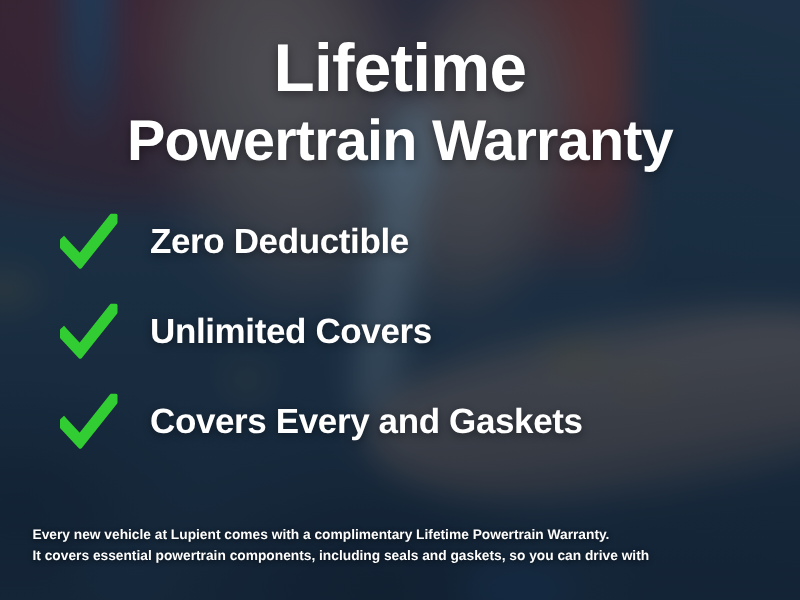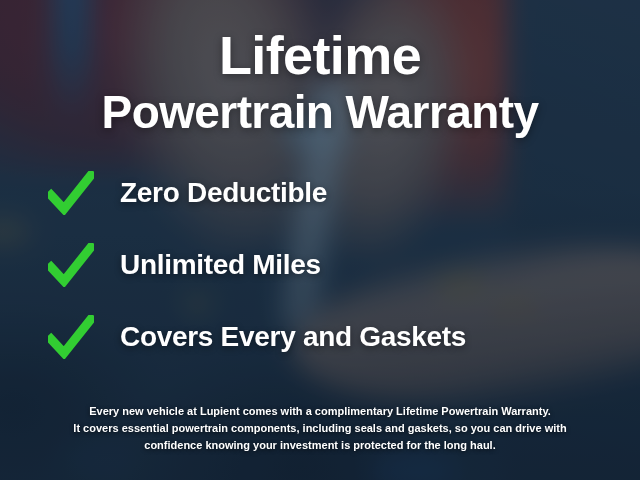--- a/index.html
+++ b/index.html
@@ -188,21 +188,21 @@
     font-size: 28px;
     font-weight: 700;
     letter-spacing: -0.3px;
     text-shadow: 0 2px 7px rgba(0,0,0,0.45);
     white-space: nowrap;
   }
 
   .footnote {
     margin-top: auto;
     margin-bottom: 26px;
-    text-align: center;
+    text-align: left;
     color: #ffffff;
     font-size: 11px;
     font-weight: 700;
     line-height: 1.55;
     padding: 0 26px;
     text-shadow: 0 1px 4px rgba(0,0,0,0.65);
   }
   .footnote p { margin: 0; }
 </style>
 </head>
@@ -246,32 +246,31 @@
         <svg class="check" viewBox="0 0 46 44">
           <path d="M3 24 L16 38 L43 4" fill="none" stroke="#32cd32" stroke-width="9" stroke-linecap="square" stroke-linejoin="miter"></path>
         </svg>
         <span class="bullet-label">Zero Deductible</span>
       </div>
 
       <div class="bullet">
         <svg class="check" viewBox="0 0 46 44">
           <path d="M3 24 L16 38 L43 4" fill="none" stroke="#32cd32" stroke-width="9" stroke-linecap="square" stroke-linejoin="miter"></path>
         </svg>
-        <span class="bullet-label">Unlimited Miles</span>
+        <span class="bullet-label">Unlimited Covers</span>
       </div>
 
       <div class="bullet">
         <svg class="check" viewBox="0 0 46 44">
           <path d="M3 24 L16 38 L43 4" fill="none" stroke="#32cd32" stroke-width="9" stroke-linecap="square" stroke-linejoin="miter"></path>
         </svg>
         <span class="bullet-label">Covers Every and Gaskets</span>
       </div>
 
     </div>
 
     <div class="footnote">
       <p>Every new vehicle at Lupient comes with a complimentary Lifetime Powertrain Warranty.</p>
       <p>It covers essential powertrain components, including seals and gaskets, so you can drive with</p>
-      <p>confidence knowing your investment is protected for the long haul.</p>
     </div>
 
   </div>
 </div>
 
 </body></html>

